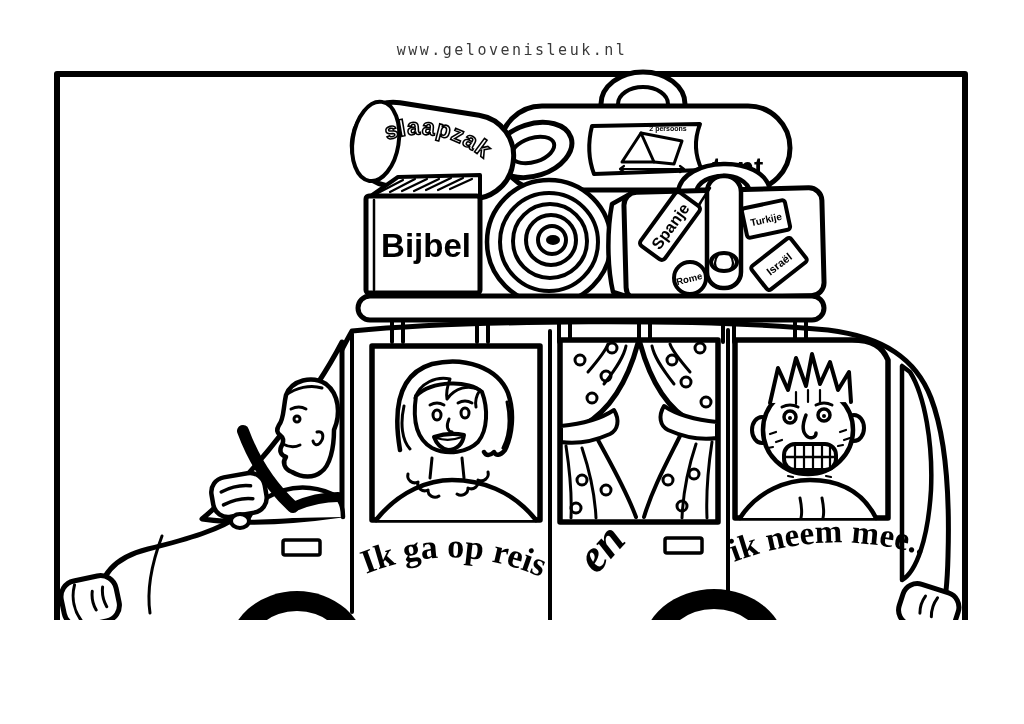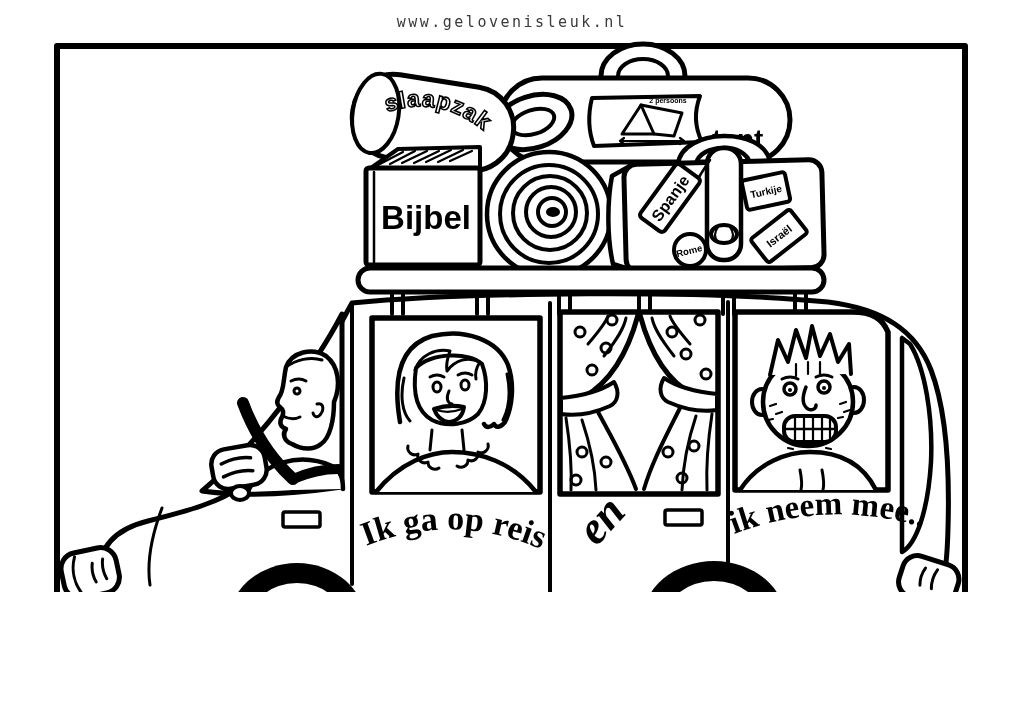--- a/index.html
+++ b/index.html
@@ -1,17 +1,17 @@
 <!DOCTYPE html>
 <html><head>
 <meta charset="utf-8">
 <style>
   html,body{margin:0;padding:0;background:#ffffff;}
   .stage{position:relative;width:1024px;height:592px;background:#ffffff;overflow:hidden;
-         font-family:"Liberation Sans",sans-serif;}
+         font-family:"Liberation Sans",sans-serif;margin-top:28px;}
   svg{position:absolute;left:0;top:0;}
   
   .ln{stroke:#000;fill:none;stroke-linecap:round;stroke-linejoin:round;}
   .fw{fill:#ffffff;}
   .fb{fill:#000000;stroke:none;}
   .s2{stroke-width:2.2;} .s3{stroke-width:3;} .s4{stroke-width:4;}
   .s45{stroke-width:4.5;} .s5{stroke-width:5;} .s12{stroke-width:12;}
   .mono{font-family:"DejaVu Sans Mono","Liberation Mono",monospace;font-size:15px;letter-spacing:2.5px;fill:#3a3a3a;}
   .serif{font-family:"Liberation Serif",serif;font-weight:bold;fill:#000;}
   .sans-b{font-family:"Liberation Sans",sans-serif;font-weight:bold;fill:#000;}

